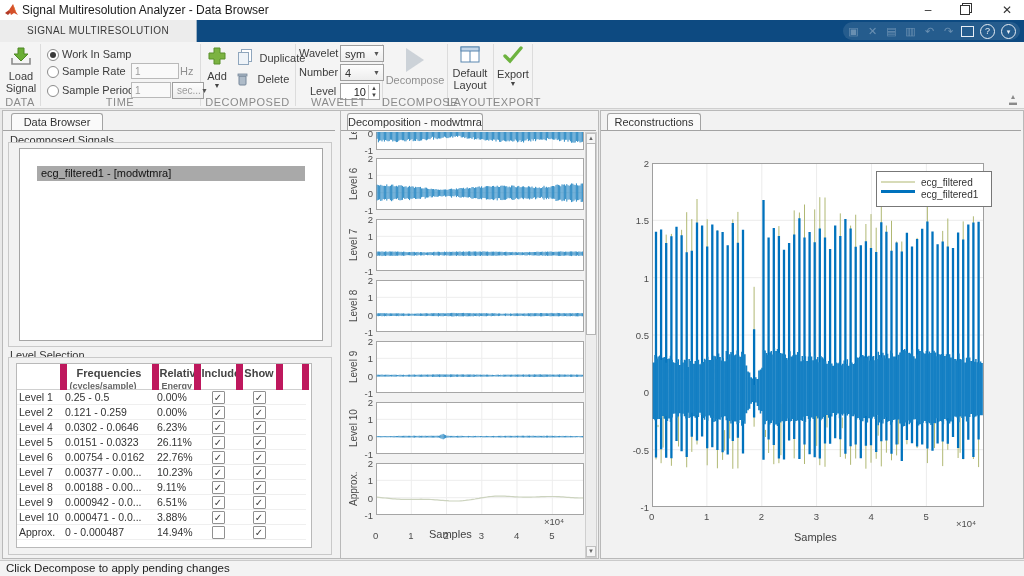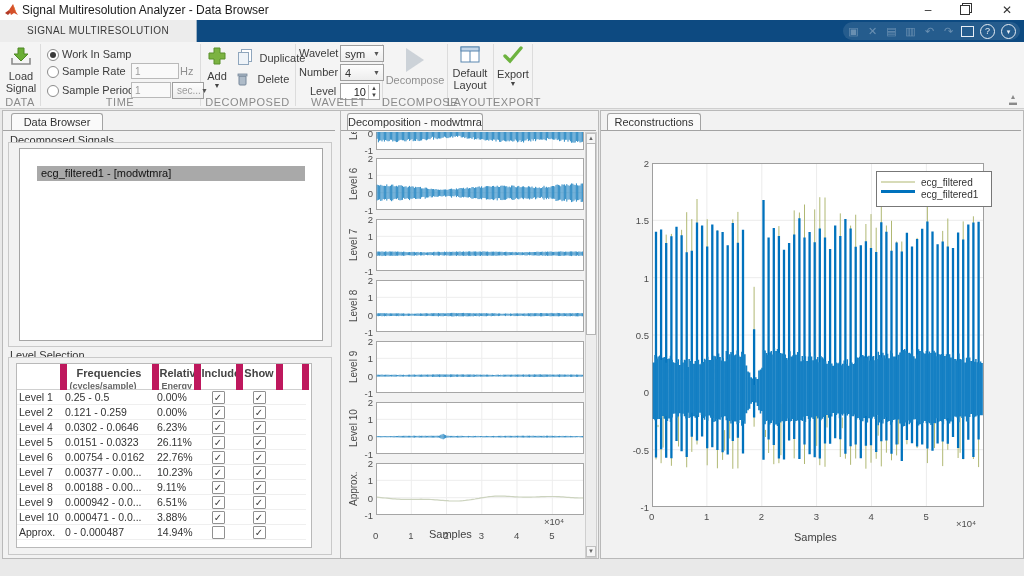--- a/index.html
+++ b/index.html
@@ -485,13 +485,16 @@
       </div>
       <div style="display:flex;align-items:flex-start;height:14px;">
         <svg width="34" height="5">
             <line x1="0" y1="2.5" x2="34" y2="2.5" stroke="#0072BD" stroke-width="3"></line>
           </svg>
         <span style="margin-left:6px;">ecg_filtered1</span>
       </div>
     </div>
   </div>
 
+  <div class="abs statusbar">
+    <span>Click Decompose to apply pending changes</span>
+  </div>
 </div>
 
 </body></html>

